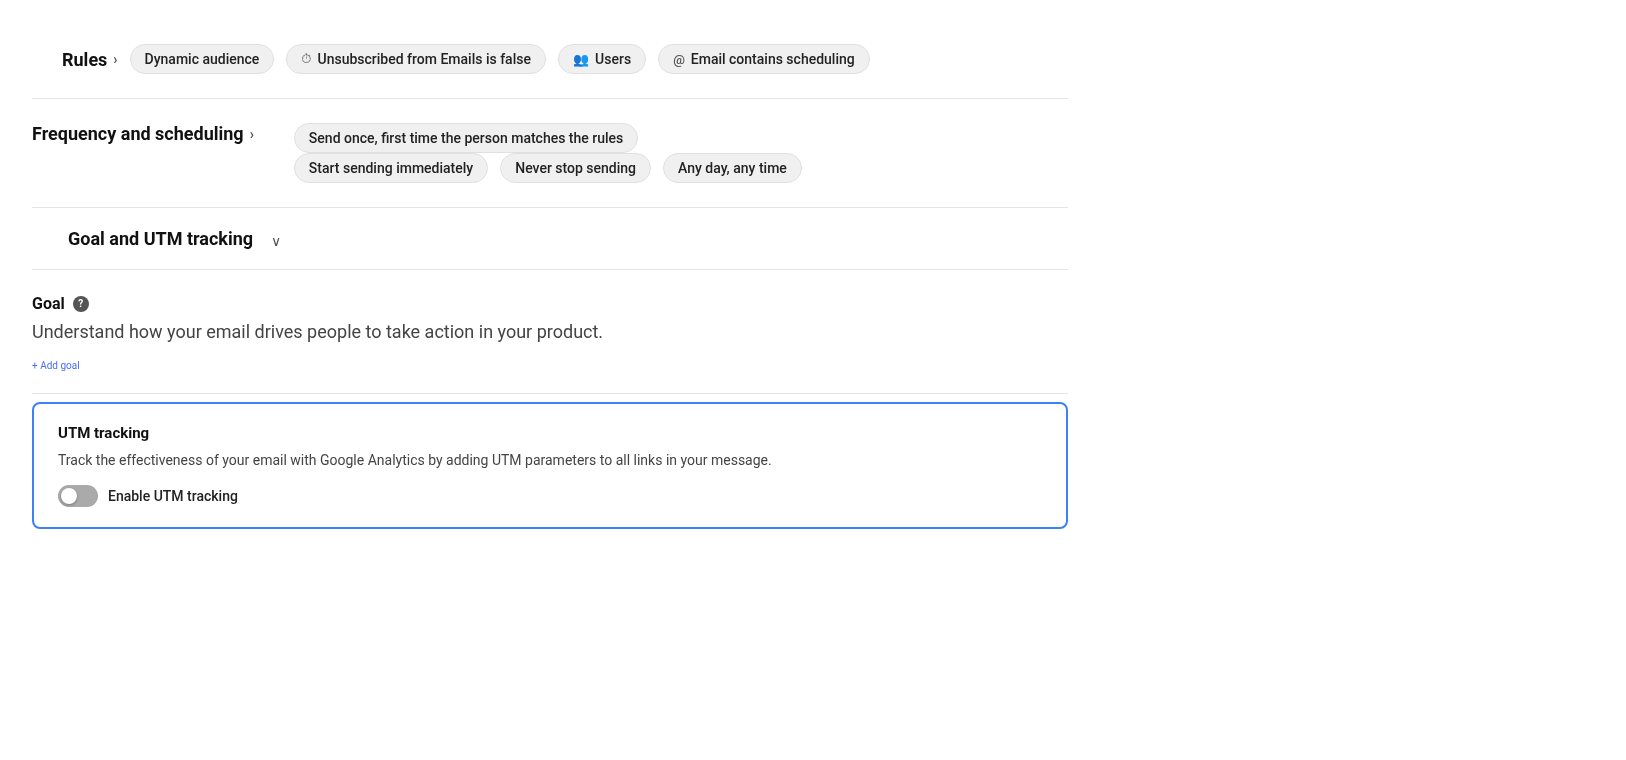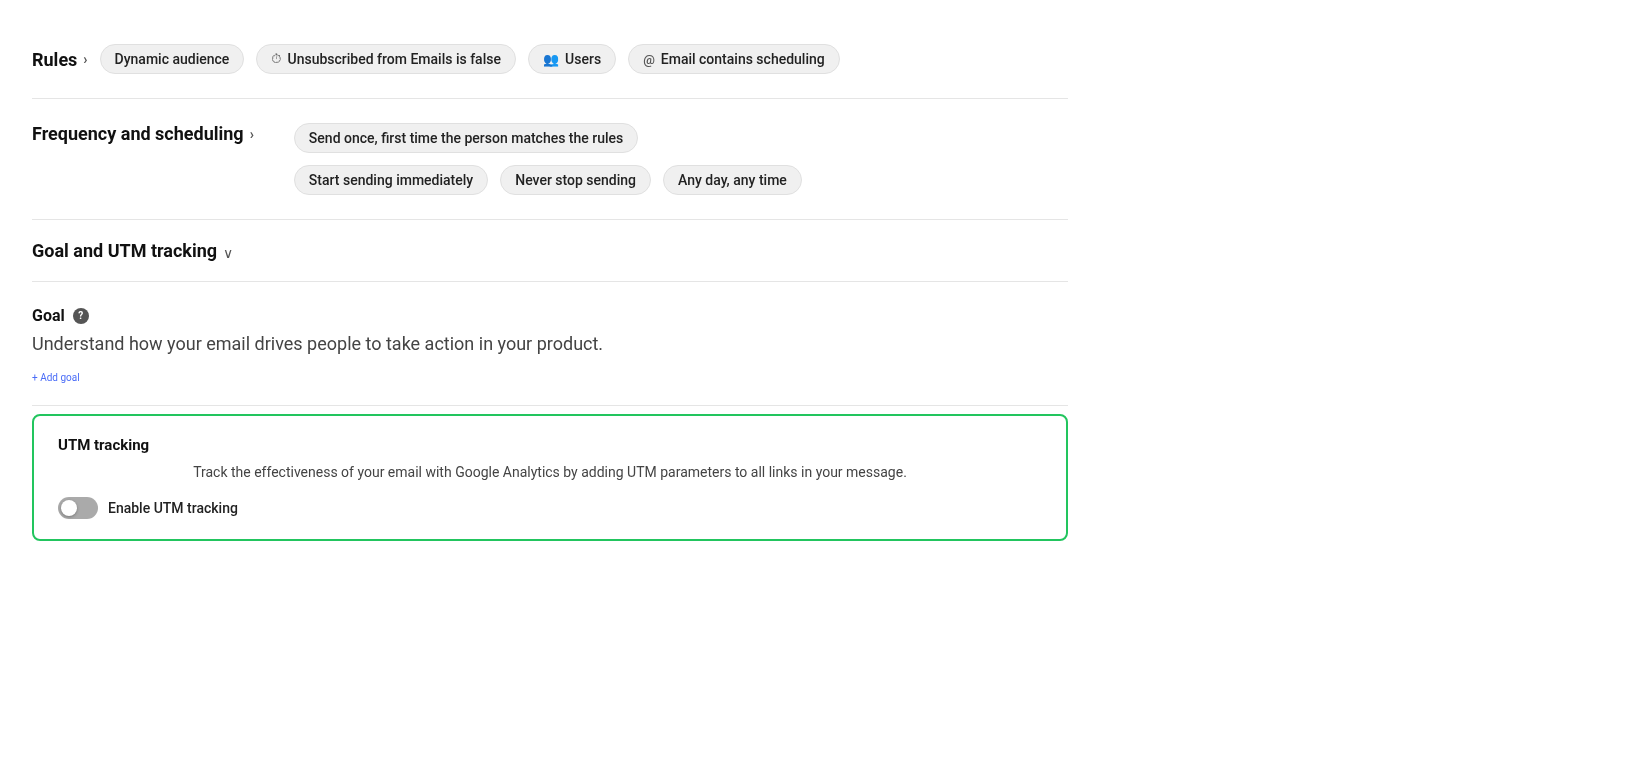--- a/index.html
+++ b/index.html
@@ -21,20 +21,21 @@
       max-width: 1100px;
     }
 
     
     .section-rules {
       display: flex;
       align-items: center;
       gap: 12px;
       padding: 20px 0 24px 0;
       flex-wrap: wrap;
+      margin-left: 30px;
     }
 
     .section-title {
       font-size: 18px;
       font-weight: 700;
       color: #111;
       display: flex;
       align-items: center;
       gap: 6px;
       white-space: nowrap;
@@ -79,40 +80,40 @@
     }
 
     .section-frequency .section-title {
       min-width: 220px;
       justify-content: flex-end;
     }
 
     .frequency-tags {
       display: flex;
       flex-direction: column;
-      gap: 12px;
     }
 
     .frequency-row {
       display: flex;
       align-items: center;
       gap: 12px;
       flex-wrap: wrap;
     }
 
     
     .section-goal-utm {
       padding: 20px 0 0 0;
     }
 
     .section-goal-utm-header {
       display: flex;
       align-items: flex-end;
-      gap: 6px;
+      gap: 18px;
       padding-bottom: 20px;
+      margin-left: 36px;
     }
 
     .chevron-down {
       font-size: 14px;
       color: #555;
     }
 
     .divider-light {
       border: none;
       border-top: 1px solid #e5e5e5;
@@ -159,40 +160,39 @@
       color: #4a6cf7;
       cursor: pointer;
       text-decoration: none;
       display: inline-flex;
       align-items: center;
       gap: 4px;
     }
 
     
     .utm-tracking-box {
-      border: 2px solid #22c55e;
+      border: 2px solid #3b82f6;
       border-radius: 8px;
       padding: 20px 24px;
       margin-top: 8px;
       margin-bottom: 24px;
     }
 
     .utm-title {
       font-size: 15px;
       font-weight: 700;
       color: #111;
       margin-bottom: 8px;
     }
 
     .utm-description {
       font-size: 14px;
       color: #444;
       margin-bottom: 14px;
       line-height: 1.5;
-      text-align: center;
     }
 
     .toggle-row {
       display: flex;
       align-items: center;
       gap: 10px;
     }
 
     
     .toggle-switch {

